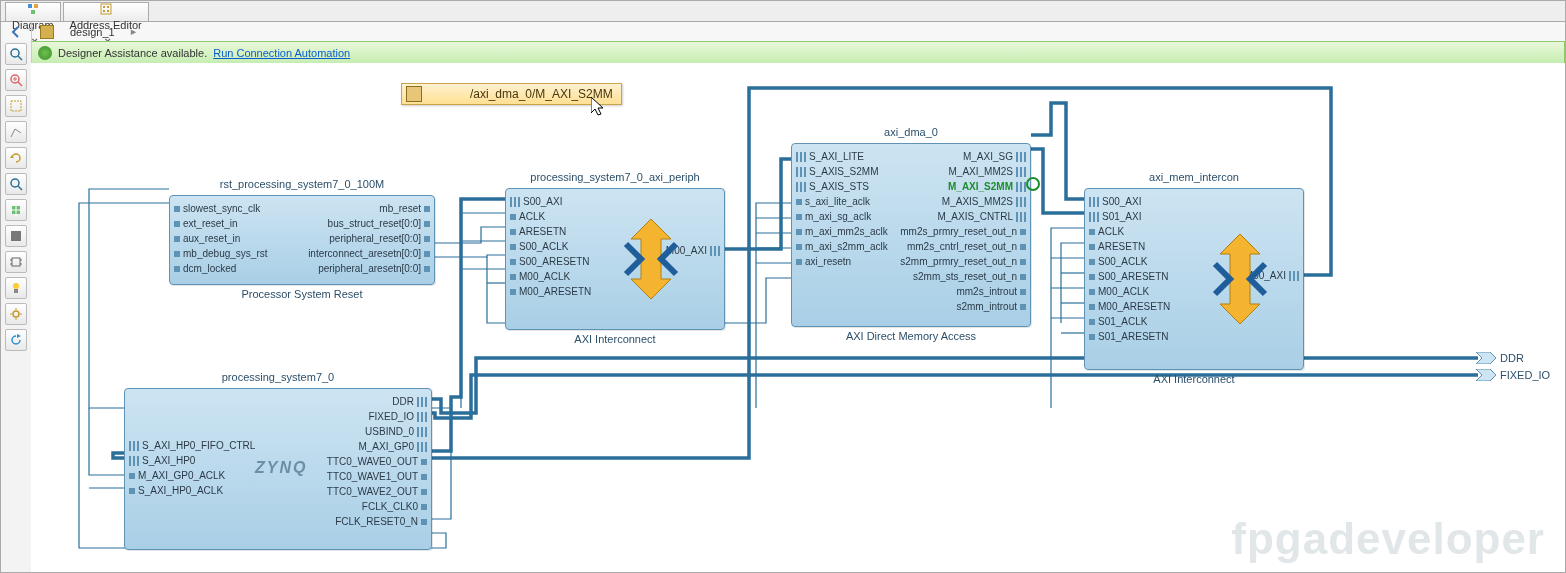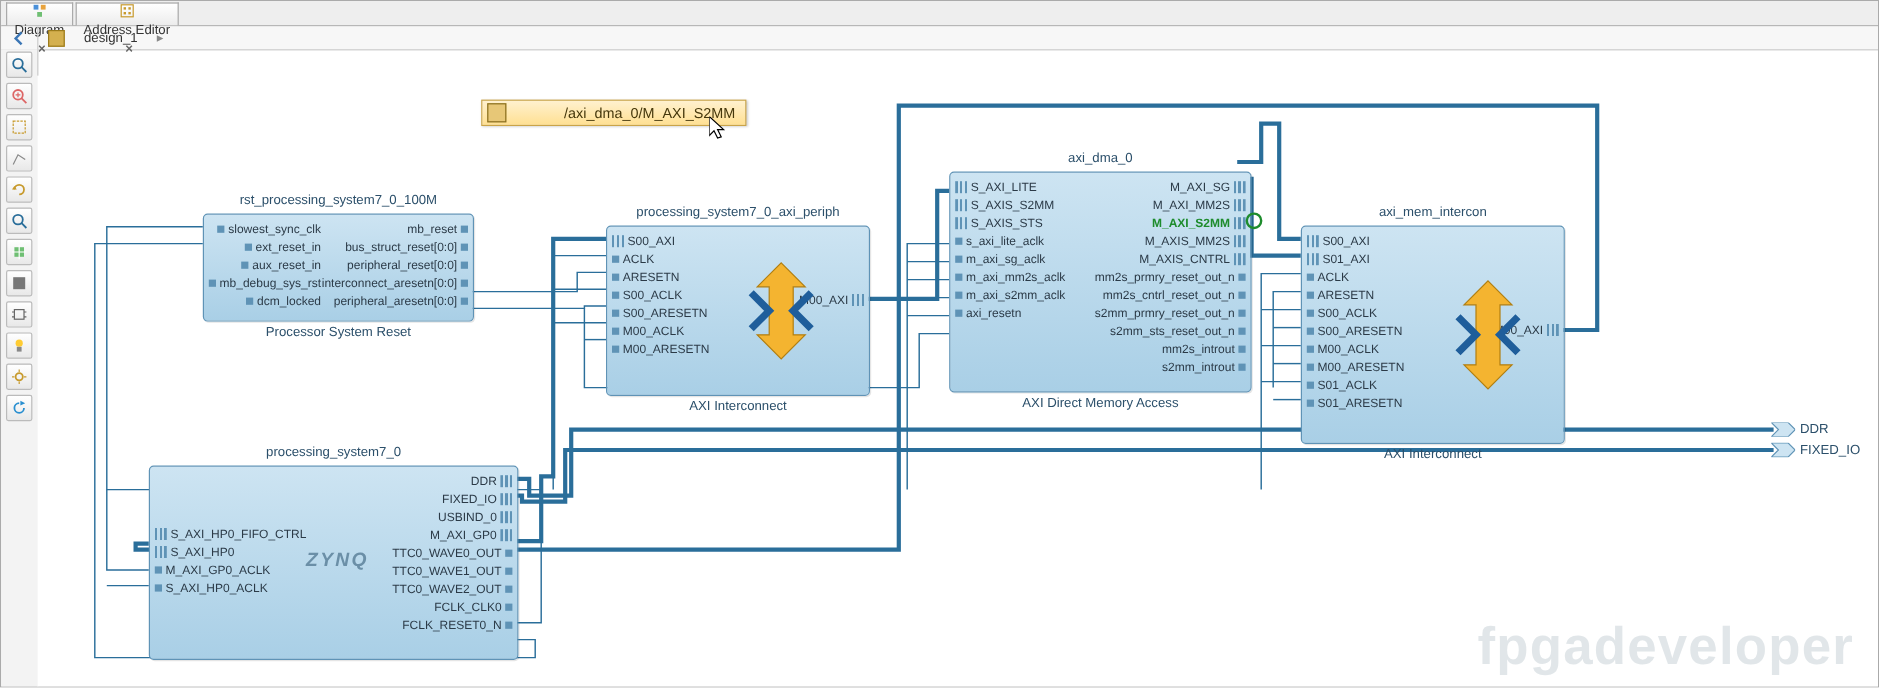--- a/index.html
+++ b/index.html
@@ -101,20 +101,25 @@
           <polyline points="9,2 4,7 9,12" fill="none" stroke="#3b76b5" stroke-width="2"></polyline>
         </svg>
     </div>
     <div class="breadcrumb">
       <span class="bc-icon"></span>
       <span>design_1</span>
       <span class="breadcrumb-sep">▸</span>
     </div>
   </div>
 
+  <div class="assist-bar">
+    <span class="bulb"></span>
+    <span>Designer Assistance available.</span>
+    <a href="#">Run Connection Automation</a>
+  </div>
 
   <div class="vtoolbar">
     <div class="vtool">
         <svg viewBox="0 0 14 14">
           <circle cx="6" cy="6" r="4" fill="none" stroke="#2a6e9a" stroke-width="1.5"></circle>
           <line x1="9" y1="9" x2="13" y2="13" stroke="#2a6e9a" stroke-width="1.5"></line>
         </svg>
       </div>
     <div class="vtool">
         <svg viewBox="0 0 14 14">
@@ -233,23 +238,23 @@
       <polyline class="sig" points="456,220 474,220"></polyline>
       <polyline class="sig" points="456,194 456,260 735,260 735,215 760,215"></polyline>
       <polyline class="sig" points="1030,260 1030,180 1053,180"></polyline>
       <polyline class="sig" points="1030,210 1053,210"></polyline>
       <polyline class="sig" points="1030,240 1053,240"></polyline>
       <polyline class="sig" points="1030,270 1053,270"></polyline>
 
       <polyline class="sig" points="399,470 415,470 415,485 48,485 48,140 138,140"></polyline>
     </svg>
 
-    <div class="block" style="left:138px; top:115px; width:224px; height:88px;">
+    <div class="block" style="left:138px; top:132px; width:224px; height:88px;padding-left:40px;">
       <div class="title">rst_processing_system7_0_100M</div>
-      <div class="port-col left" style="top:6px;text-align:right;">
+      <div class="port-col left" style="top:6px;">
         <div class="port left">slowest_sync_clk</div>
         <div class="port left">ext_reset_in</div>
         <div class="port left">aux_reset_in</div>
         <div class="port left">mb_debug_sys_rst</div>
         <div class="port left">dcm_locked</div>
       </div>
       <div class="port-col right" style="top:6px;">
         <div class="port right">mb_reset</div>
         <div class="port right">bus_struct_reset[0:0]</div>
         <div class="port right">peripheral_reset[0:0]</div>
@@ -276,21 +281,21 @@
       <div class="interconnect-icon" style="left:110px; top:25px; width:70px; height:90px;">
         <svg viewBox="0 0 70 90">
             <path d="M35 5 L55 25 L45 25 L45 65 L55 65 L35 85 L15 65 L25 65 L25 25 L15 25 Z" fill="#f4b430" stroke="#b17e10"></path>
             <path d="M10 30 L25 45 L10 60" fill="none" stroke="#1f5e9b" stroke-width="6"></path>
             <path d="M60 30 L45 45 L60 60" fill="none" stroke="#1f5e9b" stroke-width="6"></path>
           </svg>
       </div>
       <div class="subtitle">AXI Interconnect</div>
     </div>
 
-    <div class="block" style="left:760px; top:80px; width:238px; height:182px;padding-left:12px;">
+    <div class="block" style="left:760px; top:80px; width:238px; height:182px;">
       <div class="title">axi_dma_0</div>
       <div class="port-col left" style="top:6px;">
         <div class="port left bus">S_AXI_LITE</div>
         <div class="port left bus">S_AXIS_S2MM</div>
         <div class="port left bus">S_AXIS_STS</div>
         <div class="port left">s_axi_lite_aclk</div>
         <div class="port left">m_axi_sg_aclk</div>
         <div class="port left">m_axi_mm2s_aclk</div>
         <div class="port left">m_axi_s2mm_aclk</div>
         <div class="port left">axi_resetn</div>

